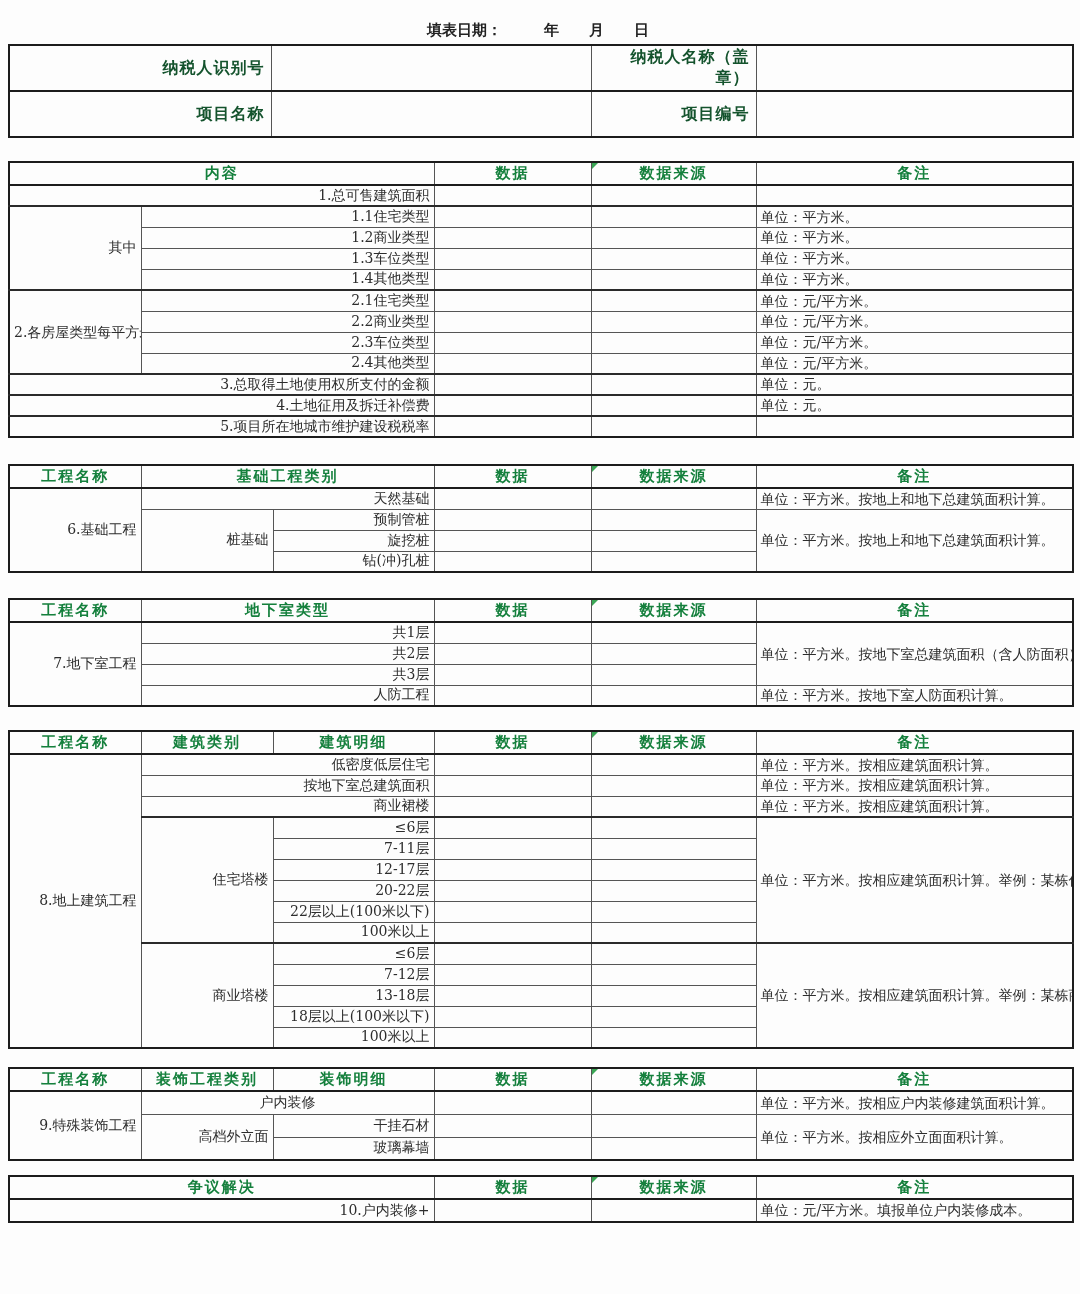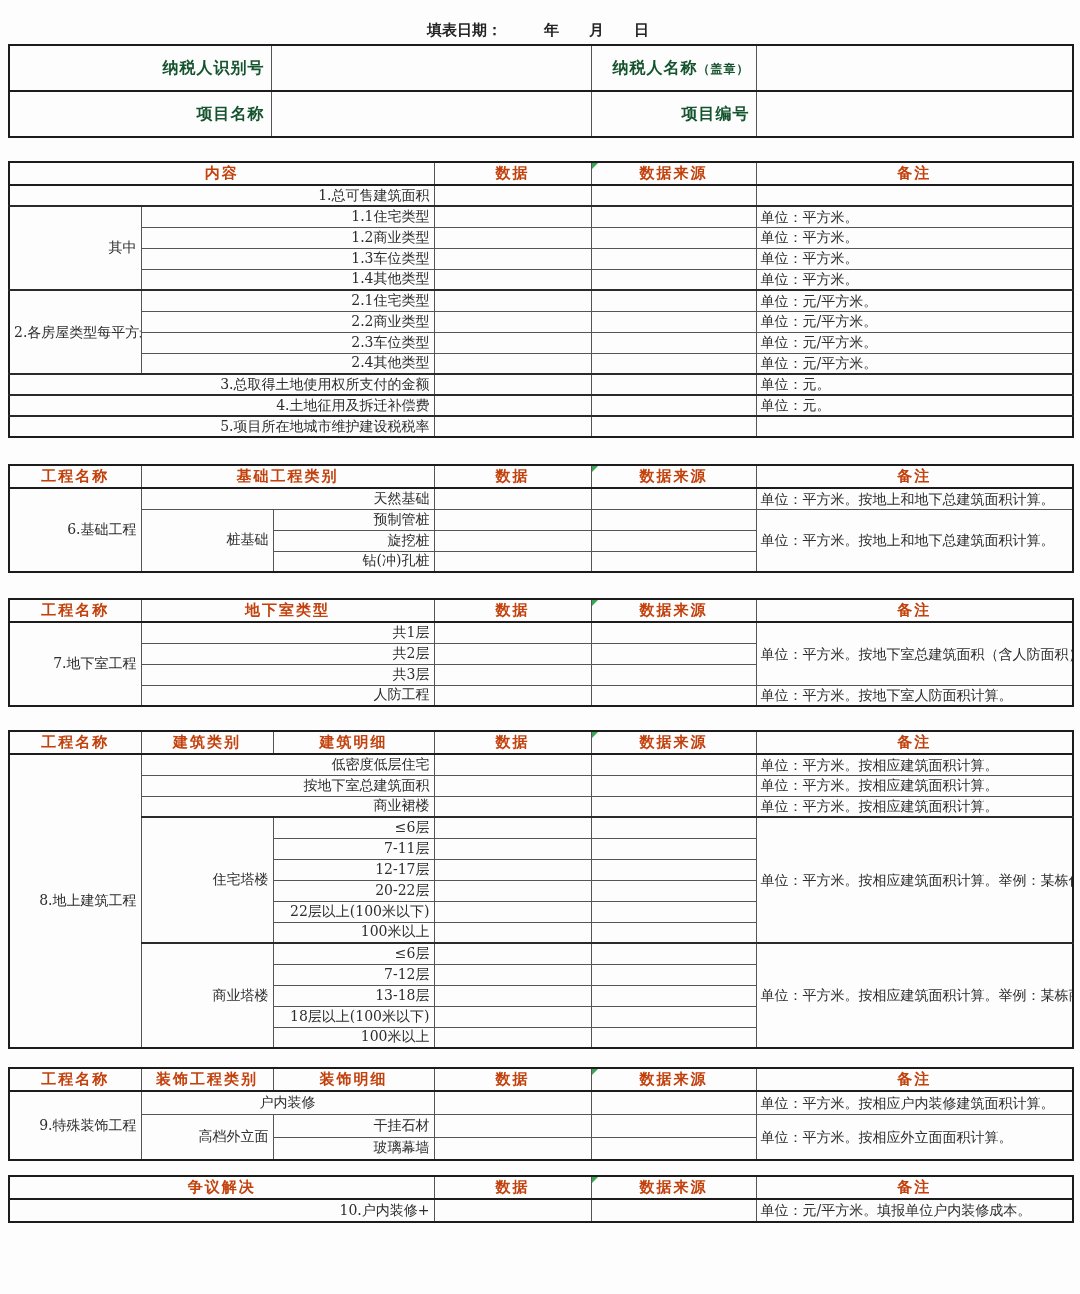--- a/index.html
+++ b/index.html
@@ -25,21 +25,21 @@
     border-collapse:collapse; table-layout:fixed; width:1064px;
     border:2px solid #1c1c1c;
   }
   table.grid th, table.grid td {
     border:1px solid #555; overflow:hidden;
     padding:0 4px; font-size:14px; color:#2d2d2d; white-space:nowrap;
     vertical-align:middle;
   }
   table.grid th {
     font-weight:bold; text-align:center; font-size:15px;
-    letter-spacing:2px; color:#c2410c;margin-left:32px;
+    letter-spacing:2px; color:#15803d;margin-left:32px;
   }
   table.grid tr.hrow th { border-bottom:2px solid #1c1c1c; height:23px; }
   table.grid tr.sep td { border-top:2px solid #2a2a2a; }
 
   col.ca { width:132px; } col.cb { width:132px; } col.cc { width:161px; }
   col.cd { width:157px; } col.ce { width:165px; } col.cf { width:317px; }
 
   .t-std td { height:21px; }
   .t-big td { height:23px; }
   .t1 { margin-bottom:26px; }
@@ -62,21 +62,21 @@
     border-top:6px solid #3aa655; border-right:6px solid transparent;
   }
 
   table.info {
     border-collapse:collapse; table-layout:fixed; width:1064px;
     border:2px solid #1c1c1c; margin-bottom:23px;
   }
   table.info td { border:1px solid #555; height:46px; padding:0 6px; }
   table.info tr.r1 td { border-bottom:2px solid #1c1c1c; }
   td.ilabel { text-align:right; font-weight:bold; font-size:16px; color:#14532d; letter-spacing:1px; }
-  .sub { font-size:12px; font-weight:bold; }
+  .sub { font-size:16px; font-weight:bold; }
 </style>
 </head>
 <body>
 
 <div class="page">
 
 
   <div class="date-line"><span>填表日期：</span><span class="dsep">年</span><span class="dsep2">月</span><span class="dsep2">日</span></div>
 
   <table class="info">

